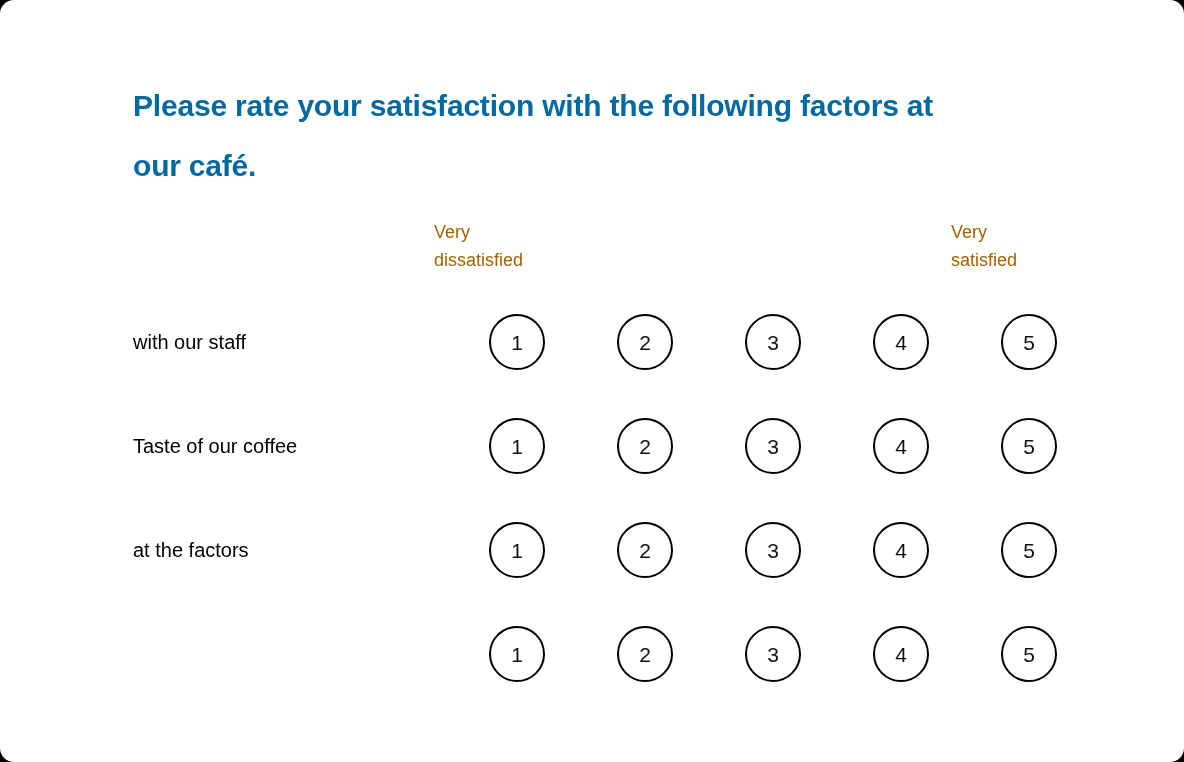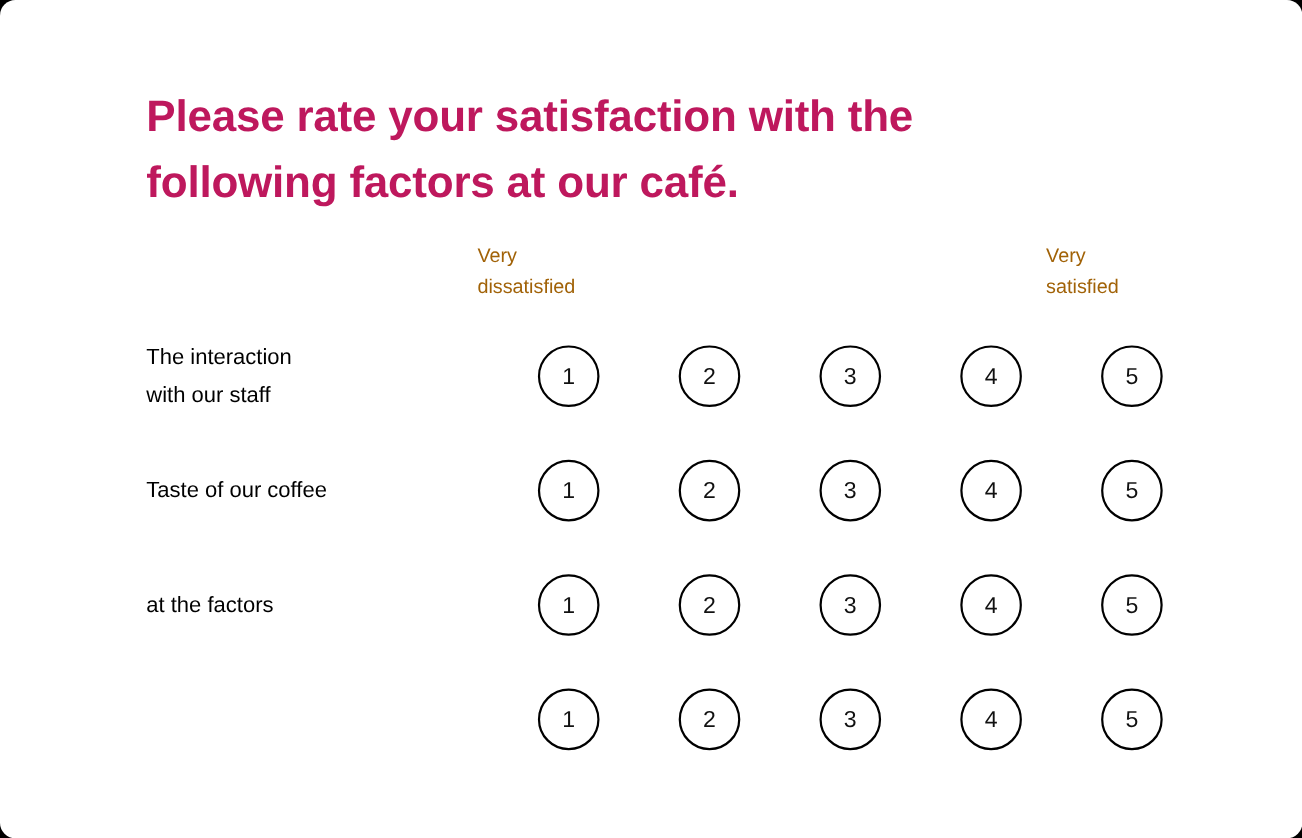--- a/index.html
+++ b/index.html
@@ -21,25 +21,25 @@
     box-sizing: border-box;
     background: #ffffff;
     border-radius: 14px;
     overflow: hidden;
   }
   #question-title {
     position: absolute;
     left: 133px;
     top: 76px;
     width: 830px;
-    font-size: 40px;
+    font-size: 30px;
     font-weight: 600;
     line-height: 60px;
     letter-spacing: -0.2px;
-    color: #be185d;
+    color: #0369a1;
   }
   #matrix {
     position: absolute;
     left: 133px;
     top: 218px;
     width: 930px;
   }
   .scale-header-row {
     position: relative;
     height: 72px;
@@ -119,21 +119,20 @@
 
     <div class="scale-header-row">
       <div class="scale-header" id="scale-header-low">Very
 dissatisfied</div>
       <div class="scale-header" id="scale-header-high">Very
 satisfied</div>
     </div>
 
     <div class="matrix-row">
       <div class="row-label">
-        <span>The interaction</span>
         <span>with our staff</span>
       </div>
       <div class="options">
         <div class="option-cell">
           <div class="option-circle">1</div>
         </div>
         <div class="option-cell">
           <div class="option-circle">2</div>
         </div>
         <div class="option-cell">

